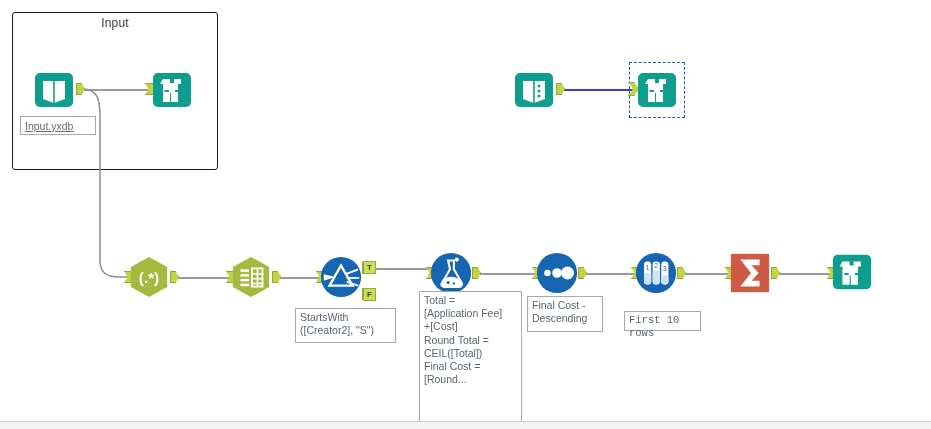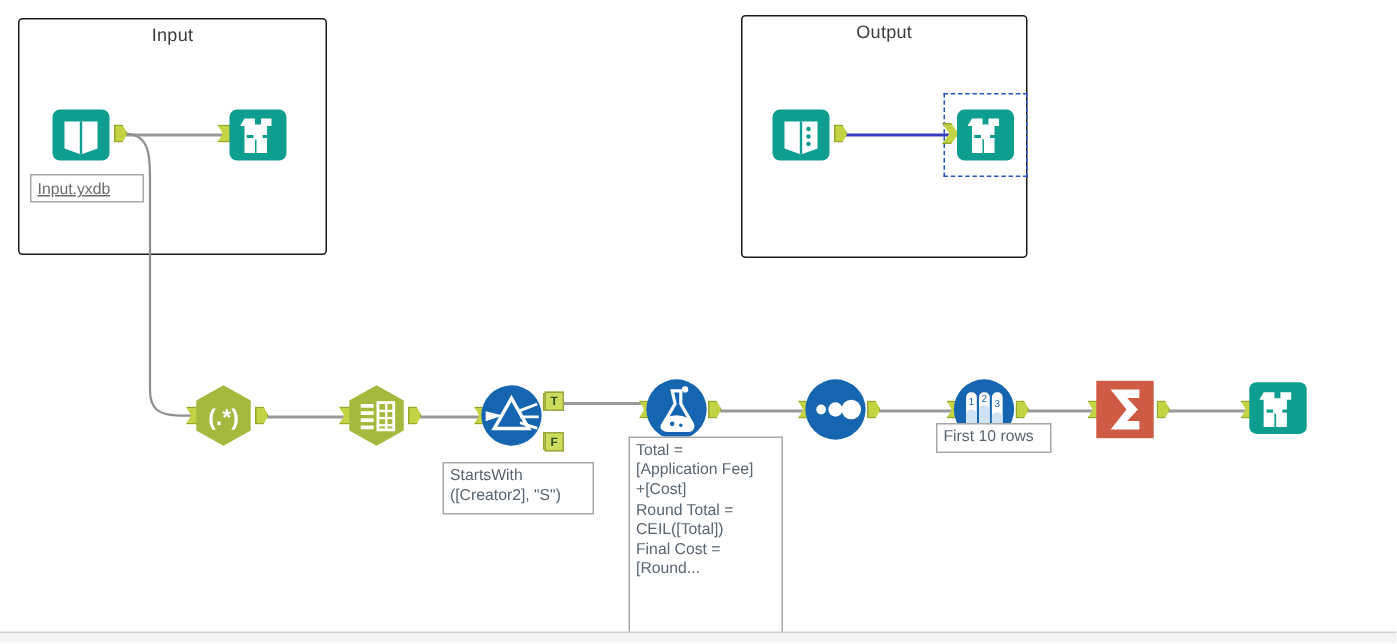--- a/index.html
+++ b/index.html
@@ -114,23 +114,20 @@
 </style>
 </head>
 <body>
 
 <div id="canvas">
 
   <div class="container" style="left:12px;top:12px;width:206px;height:158px;">
     <div class="container-title">Input</div>
   </div>
 
-  <div class="container" style="left:494px;top:10px;width:191px;height:162px;">
-    <div class="container-title">Output</div>
-  </div>
 
   <div class="wire" style="left:84px;top:89px;width:68px;"></div>
 
   <div class="wire sel" style="left:562px;top:89px;width:76px;"></div>
 
   <svg class="abs" style="left:0;top:0;width:931px;height:429px;pointer-events:none;">
     <path d="M 84 89 C 99 90 100 102 100 118 L 100 260 C 100 272 105 277 120 277 L 131 277" fill="none" stroke="#8f8f8f" stroke-width="1.5"></path>
   </svg>
 
   <div class="wire" style="left:175px;top:277px;width:58px;"></div>
@@ -296,19 +293,21 @@
 ([Creator2], "S")</div>
 
   <div class="annot" style="left:419px;top:291px;width:103px;height:134px;">Total =
 [Application Fee]
 +[Cost]
 Round Total =
 CEIL([Total])
 Final Cost =
 [Round...</div>
 
-
-  <div class="annot" style="left:624px;top:282px;width:77px;height:20px;">First 10 rows</div>
+  <div class="annot" style="left:527px;top:296px;width:76px;height:36px;">Final Cost -
+Descending</div>
+
+  <div class="annot" style="left:624px;top:311px;width:77px;height:20px;font-family:Liberation Mono, monospace;">First 10 rows</div>
 
   <div class="bottomstrip" style="top:422px;height:7px;"></div>
   <div class="bottomrule" style="top:421px;"></div>
 
 </div>
 
 </body></html>

